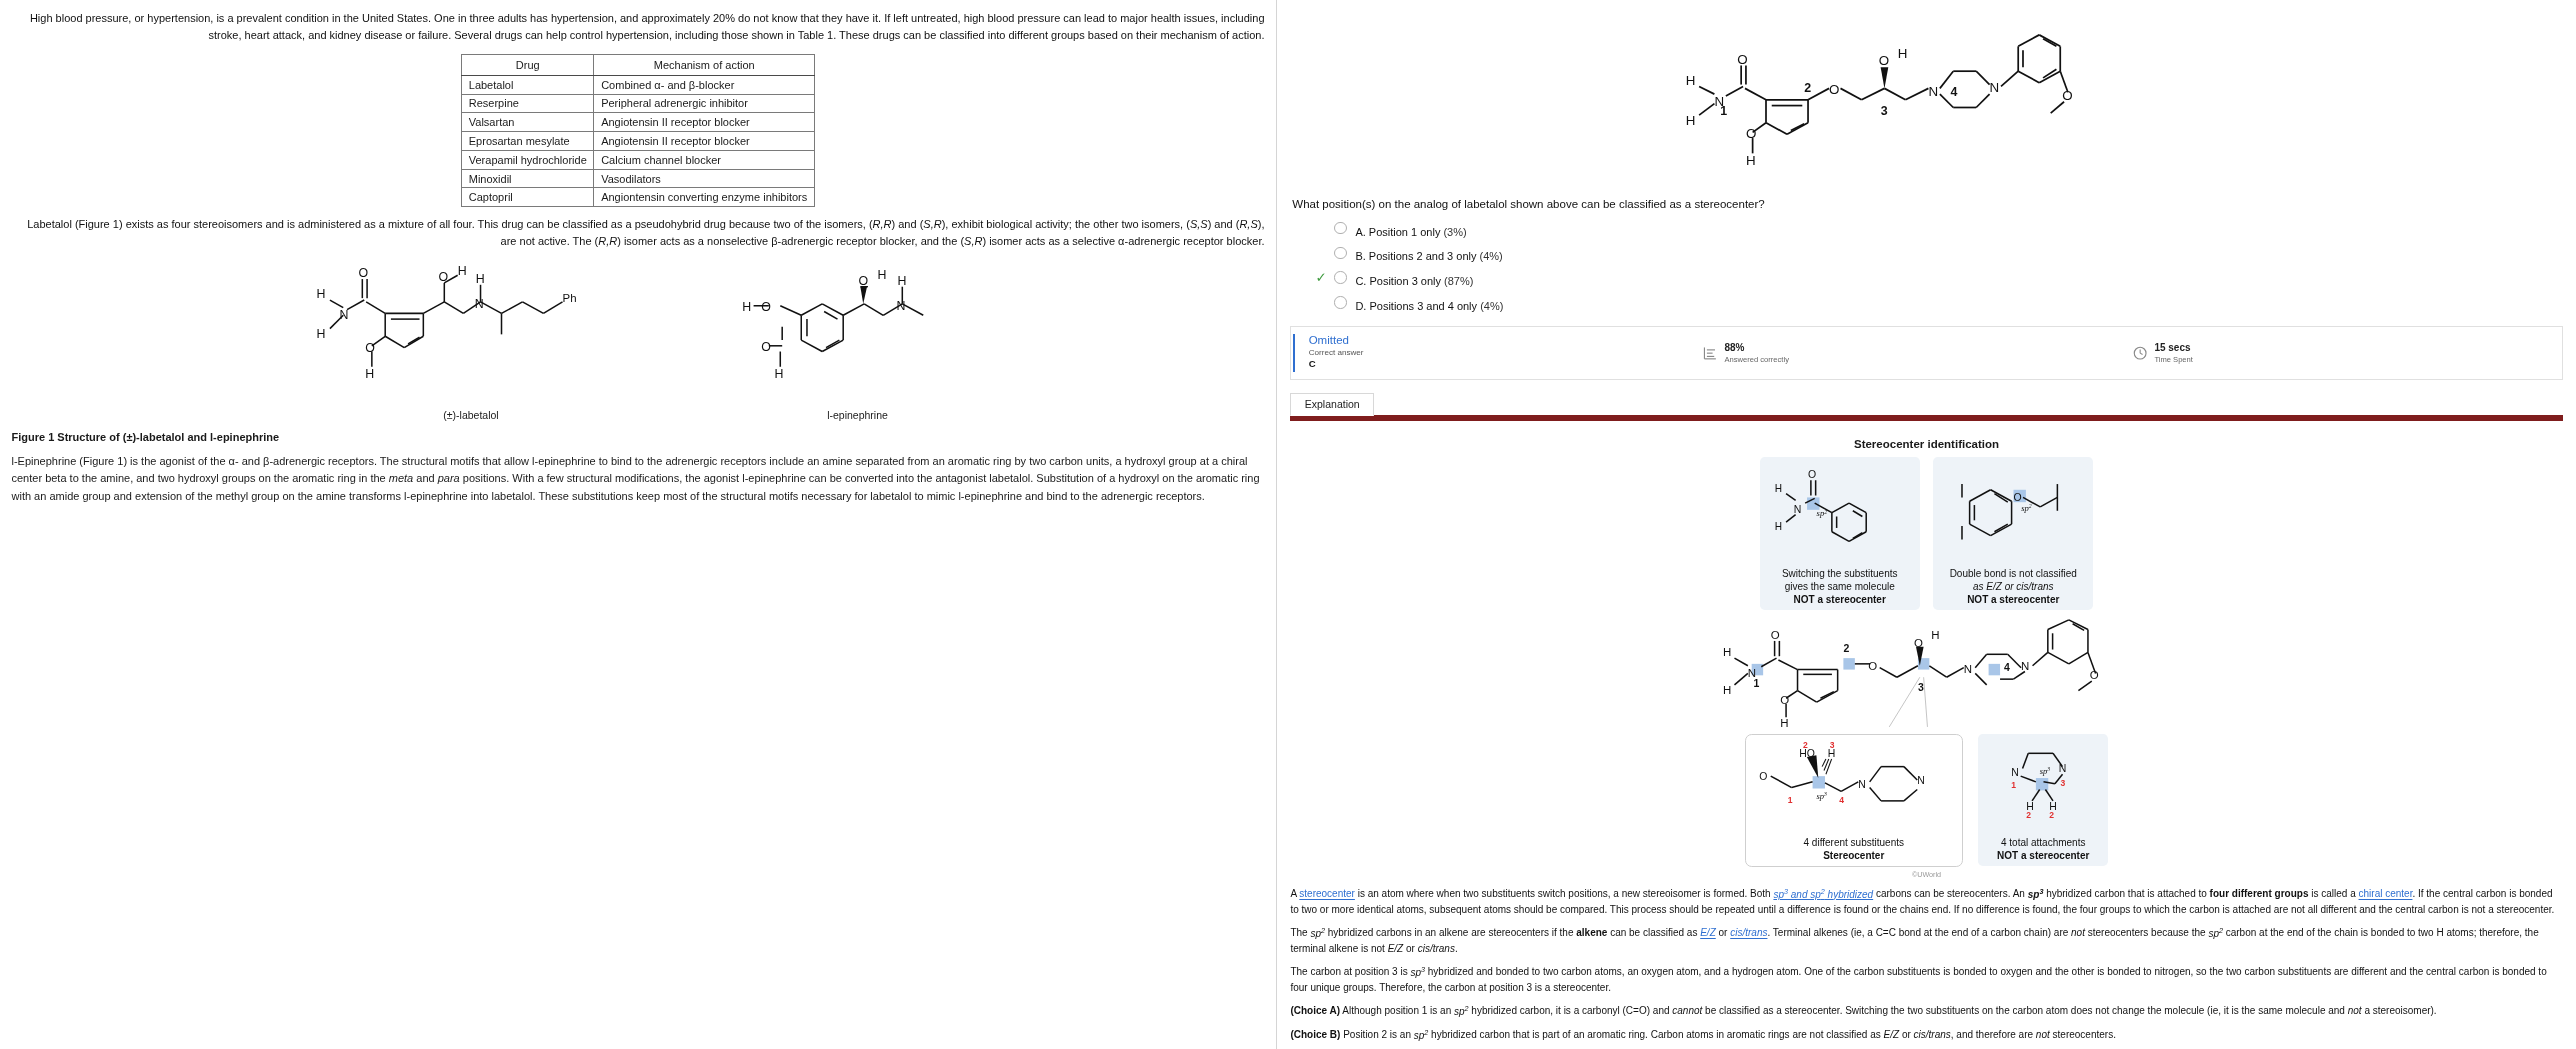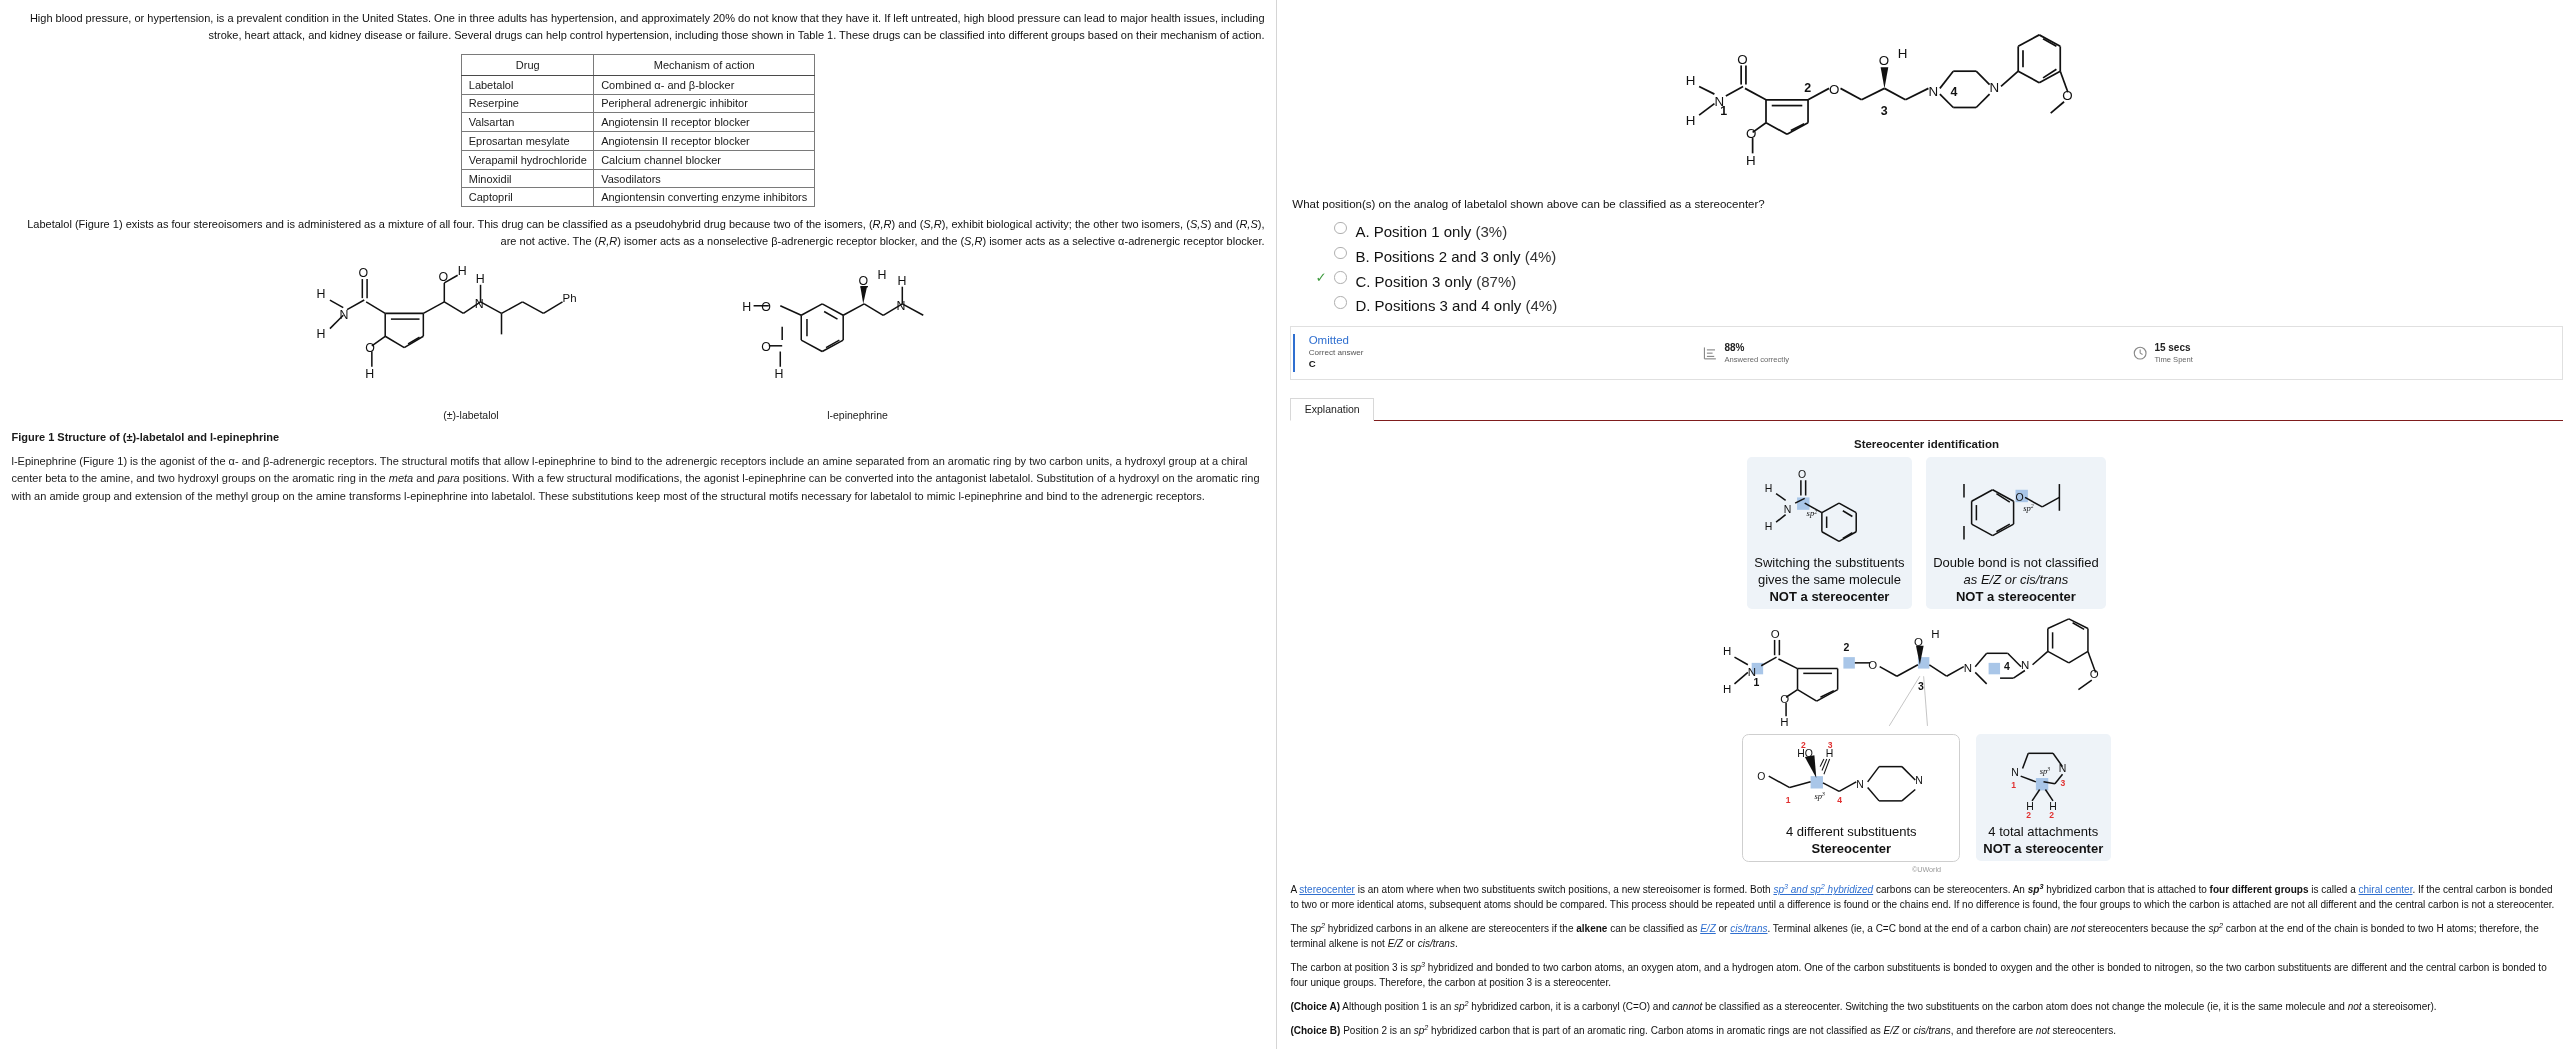--- a/index.html
+++ b/index.html
@@ -51,54 +51,54 @@
   .qmol { display:flex; justify-content:center; margin-top:1.9px; }
   .qtext { font-size:11.5px; margin:13.4px 0 7.6px 1.9px; color:#111; }
 
   .choices { margin:0 0 13.4px 25px; }
   .choice-row { display:flex; align-items:center; height:21px; margin-bottom:3.8px; }
   .check-slot { width:19px; font-size:13.4px; color:#3f9b3f; line-height:1; }
   .radio {
     width:12.4px; height:12.4px; border:1px solid #b0b0b0; border-radius:50%;
     background:#fff; margin-right:8.6px; flex:none;
   }
-  .choice-label { font-size:15px; color:#111;margin-top:7px; }
+  .choice-label { font-size:11px; color:#111;margin-top:7px; }
   .pct { color:#333; }
 
   .stats-bar {
     border:1px solid #e0e0e0; background:#fff;
     height:54px; display:flex; align-items:center;
     margin:5.7px 0 15.3px 0; position:relative;
   }
   .stat-omitted { padding-left:13.4px; border-left:2.9px solid #2f6fd0; margin-left:1.9px; height:38px; }
   .omit-title { color:#2f6fd0; font-size:11.5px; line-height:1.15; }
   .omit-sub { font-size:8.1px; color:#555; line-height:1.3; }
   .omit-ans { font-size:9.6px; color:#111; font-weight:bold; line-height:1.2; }
   .stat-block { display:flex; align-items:center; gap:5.7px; }
   .stat-pct { position:absolute; left:411px; }
   .stat-time { position:absolute; left:841px; }
   .stat-icon { width:16.3px; height:16.3px; color:#777; }
   .stat-main { font-size:10px; color:#222; font-weight:bold; line-height:1.25; }
   .stat-sub { font-size:7.6px; color:#666; line-height:1.25; }
 
-  .tabstrip { display:flex; align-items:flex-end; border-bottom:1px solid #7f1d1d; height:25px; }
+  .tabstrip { display:flex; align-items:flex-end; border-bottom:6px solid #7f1d1d; height:25px; }
   .tab {
     border:1px solid #d8d8d8; border-bottom:1px solid #fff;
     padding:3.8px 13.4px 4.8px 13.4px; font-size:10.5px; background:#fff;
     position:relative; top:1px; color:#222;
   }
 
   .expl-title { text-align:center; font-weight:bold; font-size:11.5px; margin:17px 0 7.6px 0; }
   .diagram { display:flex; flex-direction:column; align-items:center; position:relative; }
   .dia-row-top { display:flex; gap:13.4px; justify-content:center; }
   .dia-box {
     background:#eef3f8; border-radius:4.8px; padding:5.7px 7.6px 3.8px 7.6px;
     display:flex; flex-direction:column; align-items:center;
   }
-  .dia-cap { font-size:13px; text-align:center; line-height:1.3; margin-top:6px; color:#111; }
+  .dia-cap { font-size:10px; text-align:center; line-height:1.3; margin-top:18px; color:#111; }
   .dia-cap b { font-weight:bold;text-align:center; }
   .dia-row-mid { margin-top:3.8px; }
   .dia-row-bot { display:flex; gap:15.3px; justify-content:center; margin-top:1.9px; align-items:flex-start; }
   .dia-box-white {
     background:#fff; border:1px solid #cfcfcf; border-radius:6.7px;
     padding:4.8px 7.6px 3.8px 7.6px; display:flex; flex-direction:column; align-items:center;
   }
   .watermark { font-size:7.2px; color:#999; text-align:center; margin:2.9px 0 7.6px 0; }
 
   .expl-para { font-size:10px; line-height:1.5; margin:0 0 8.6px 0; color:#111; }

